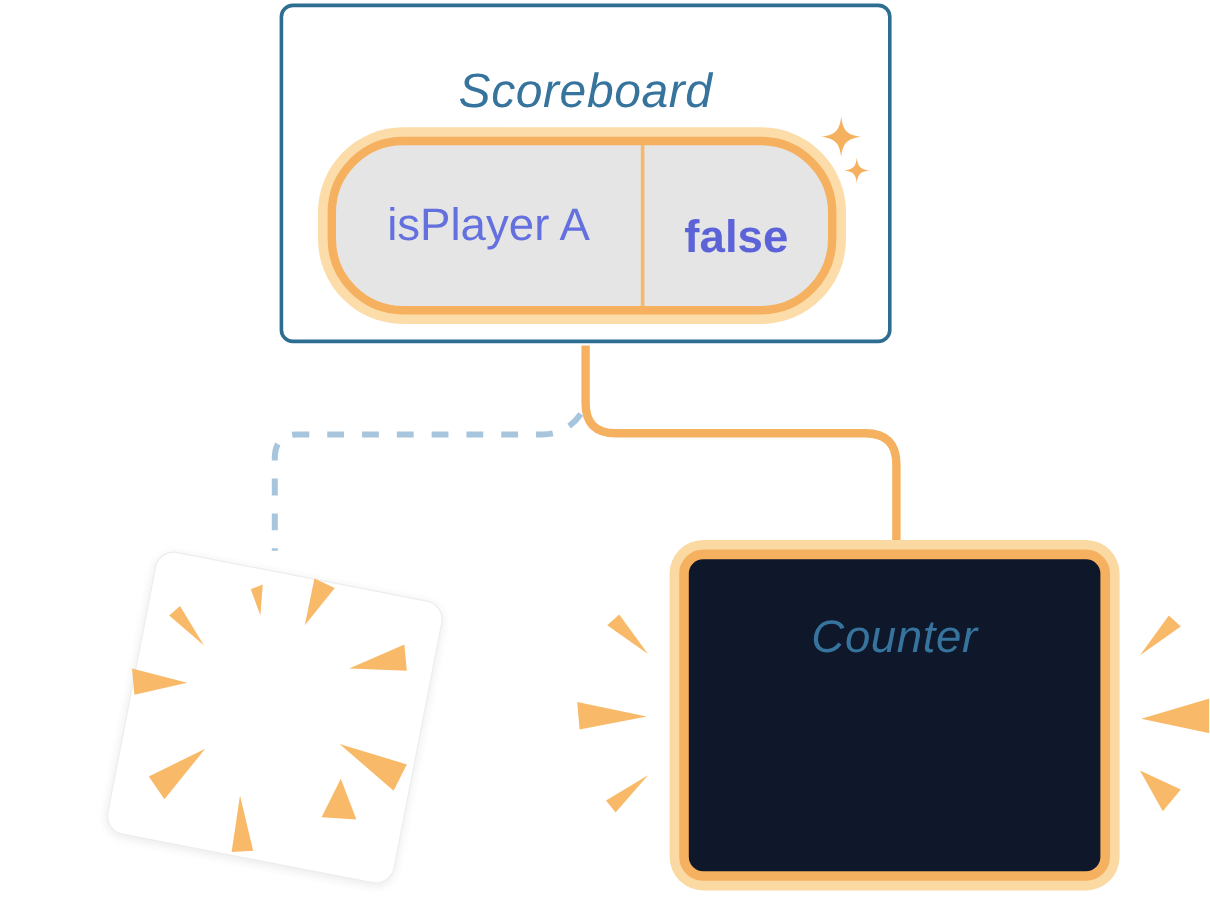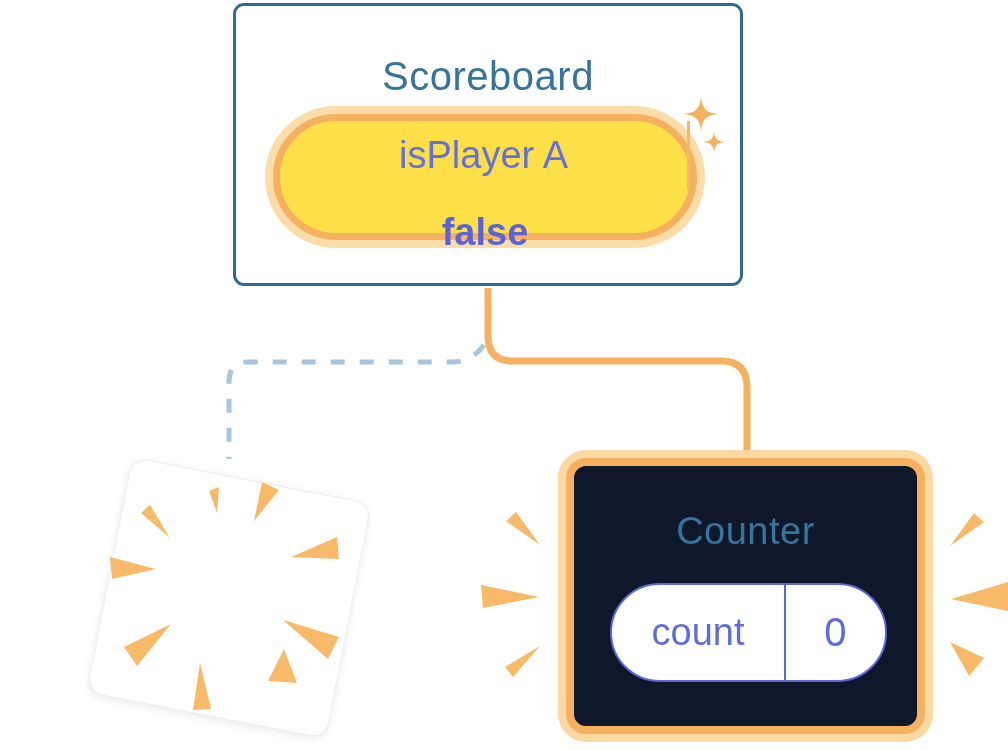--- a/index.html
+++ b/index.html
@@ -11,30 +11,30 @@
   .layer-connectors{z-index:1;}
   .layer-effects{z-index:3;}
 
   
   .scoreboard-card{
     position:absolute;left:233px;top:3px;width:510px;height:283px;
     box-sizing:border-box;background:#ffffff;border:3px solid #2E6D92;border-radius:11px;
     z-index:2;
   }
   .card-title{
-    text-align:center;color:#36749D;font-size:40px;font-weight:500;letter-spacing:0.5px;
+    text-align:center;color:#36749D;font-size:40px;font-weight:500;letter-spacing:0.5px;font-style:italic;
   }
   .scoreboard-card .card-title{margin-top:48px;}
 
   .state-pill{
-    position:absolute;left:37px;top:108px;width:424px;height:126px;
-    box-sizing:border-box;background:#fde047;
+    position:absolute;left:37px;top:108px;width:424px;height:148px;
+    box-sizing:border-box;background:#e5e5e5;
     border:7px solid #F5B160;border-radius:63px;
     box-shadow:0 0 0 8px #FCDCA8;
-    display:flex;align-items:stretch;flex-direction:column;
+    display:flex;align-items:stretch;
   }
   .state-pill .pill-key{
     flex:0 0 62%;display:flex;align-items:center;justify-content:center;
     border-right:3px solid #F6B766;
     color:#6370DE;font-size:38px;
   }
   .state-pill .pill-value{
     flex:1;display:flex;align-items:center;justify-content:center;
     color:#5C63D8;font-size:38px;font-weight:700;margin-top:21px;
   }
@@ -86,24 +86,20 @@
   <div class="scoreboard-card">
     <div class="card-title">Scoreboard</div>
     <div class="state-pill">
       <div class="pill-key">isPlayer A</div>
       <div class="pill-value">false</div>
     </div>
   </div>
 
   <div class="counter-card">
     <div class="card-title">Counter</div>
-    <div class="count-pill">
-      <div class="pill-key">count</div>
-      <div class="pill-value">0</div>
-    </div>
   </div>
 
   <div class="poof-card"></div>
 
   <svg class="layer layer-effects" viewBox="0 0 1008 750">
 
     <g fill="#F5B160">
       <path d="M701,97 C702.4,108.9 706.1,112.6 718,114 C706.1,115.4 702.4,119.1 701,131 C699.6,119.1 695.9,115.4 684,114 C695.9,112.6 699.6,108.9 701,97 Z"></path>
       <path d="M714,131.5 C714.8,138.9 717.1,141.2 724.5,142 C717.1,142.8 714.8,145.1 714,152.5 C713.2,145.1 710.9,142.8 703.5,142 C710.9,141.2 713.2,138.9 714,131.5 Z"></path>
     </g>

